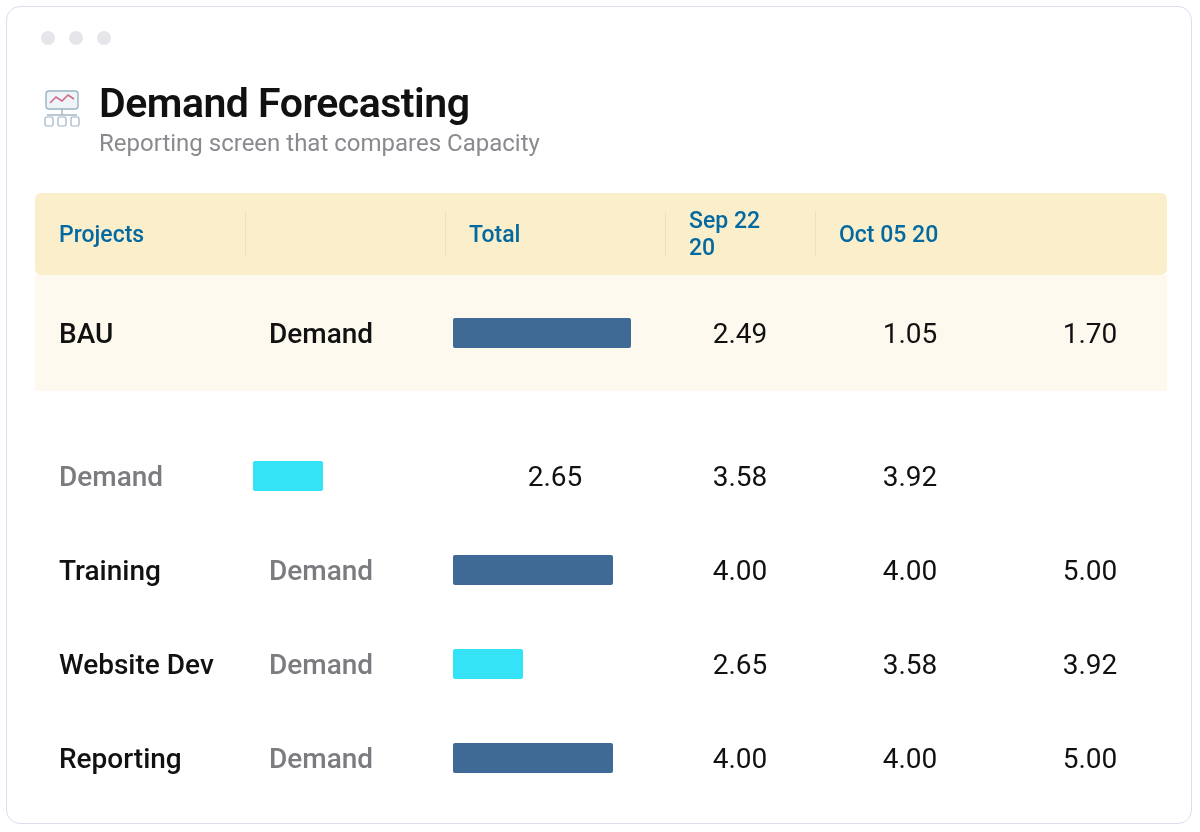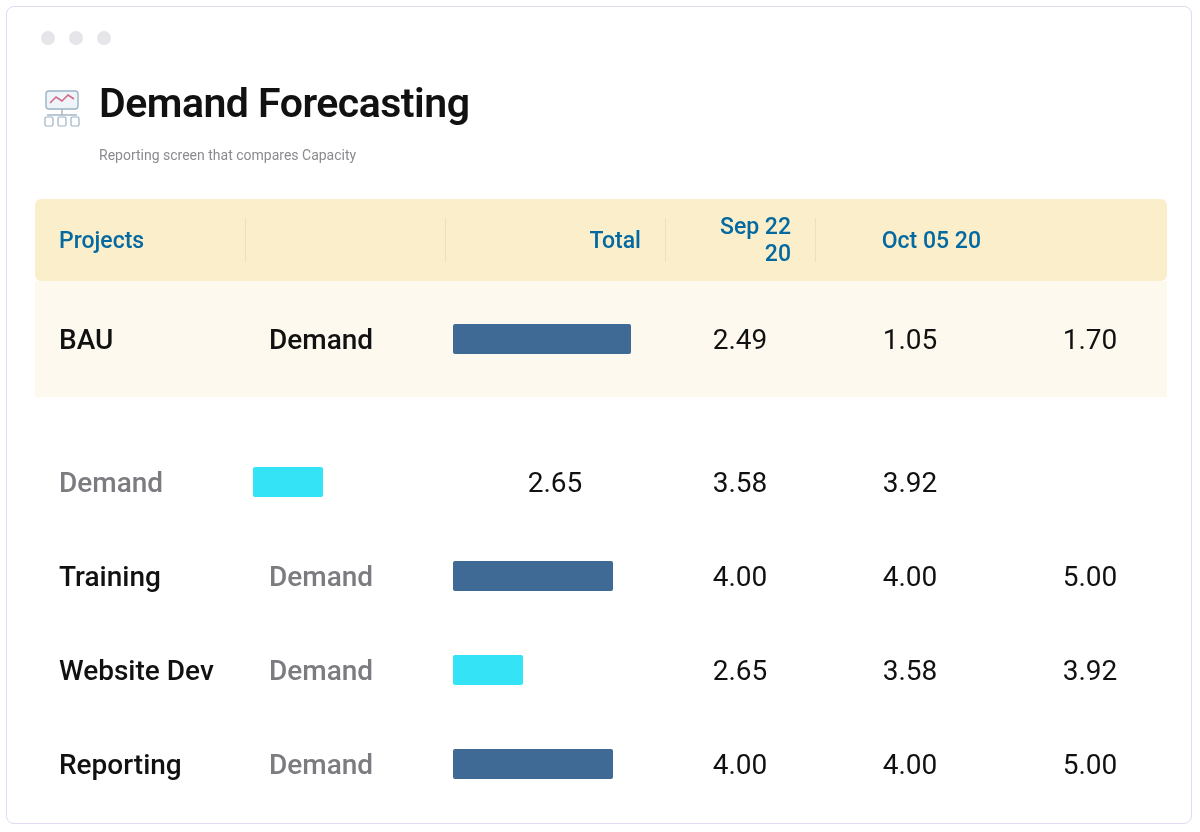--- a/index.html
+++ b/index.html
@@ -8,21 +8,21 @@
       background: #fff;
       width: 1200px;
       height: 832px;
       overflow: hidden;
     }
     .window {
       width: 1186px;
       height: 818px;
       margin: 6px;
       border: 1px solid #e3d9f1;
-      border-radius: 8px;
+      border-radius: 14px;
       background: #fff;
       position: relative;
     }
     .window-dots {
       display: flex;
       gap: 14px;
       padding: 24px 0 0 34px;
     }
     .dot {
       width: 14px;
@@ -42,23 +42,23 @@
       flex-shrink: 0;
       margin-top: 8px;
     }
     .title {
       font-size: 41px;
       font-weight: 600;
       color: #111;
       letter-spacing: -0.5px;
     }
     .subtitle {
-      font-size: 14px;
+      font-size: 24px;
       color: #8a8a8f;
-      margin-top: 20px;
+      margin-top: 2px;
     }
     .table-wrap {
       margin: 36px 24px 0 28px;
     }
     .thead {
       display: grid;
       grid-template-columns: 210px 200px 220px 150px 190px 170px;
       background: #fbeecb;
       border-radius: 6px;
       height: 82px;
@@ -74,21 +74,21 @@
     .th:not(:first-child)::before {
       content: '';
       position: absolute;
       left: 0;
       top: 50%;
       transform: translateY(-50%);
       width: 1px;
       height: 44px;
       background: rgba(0,0,0,0.06);
     }
-    .th.center { text-align: right; }
+    .th.center { text-align: left; }
     .tbody { }
     .trow {
       display: grid;
       grid-template-columns: 210px 200px 220px 150px 190px 170px;
       align-items: center;
       height: 94px;
     }
     .trow.selected {
       background: #fdf9ee;
       height: 116px;

